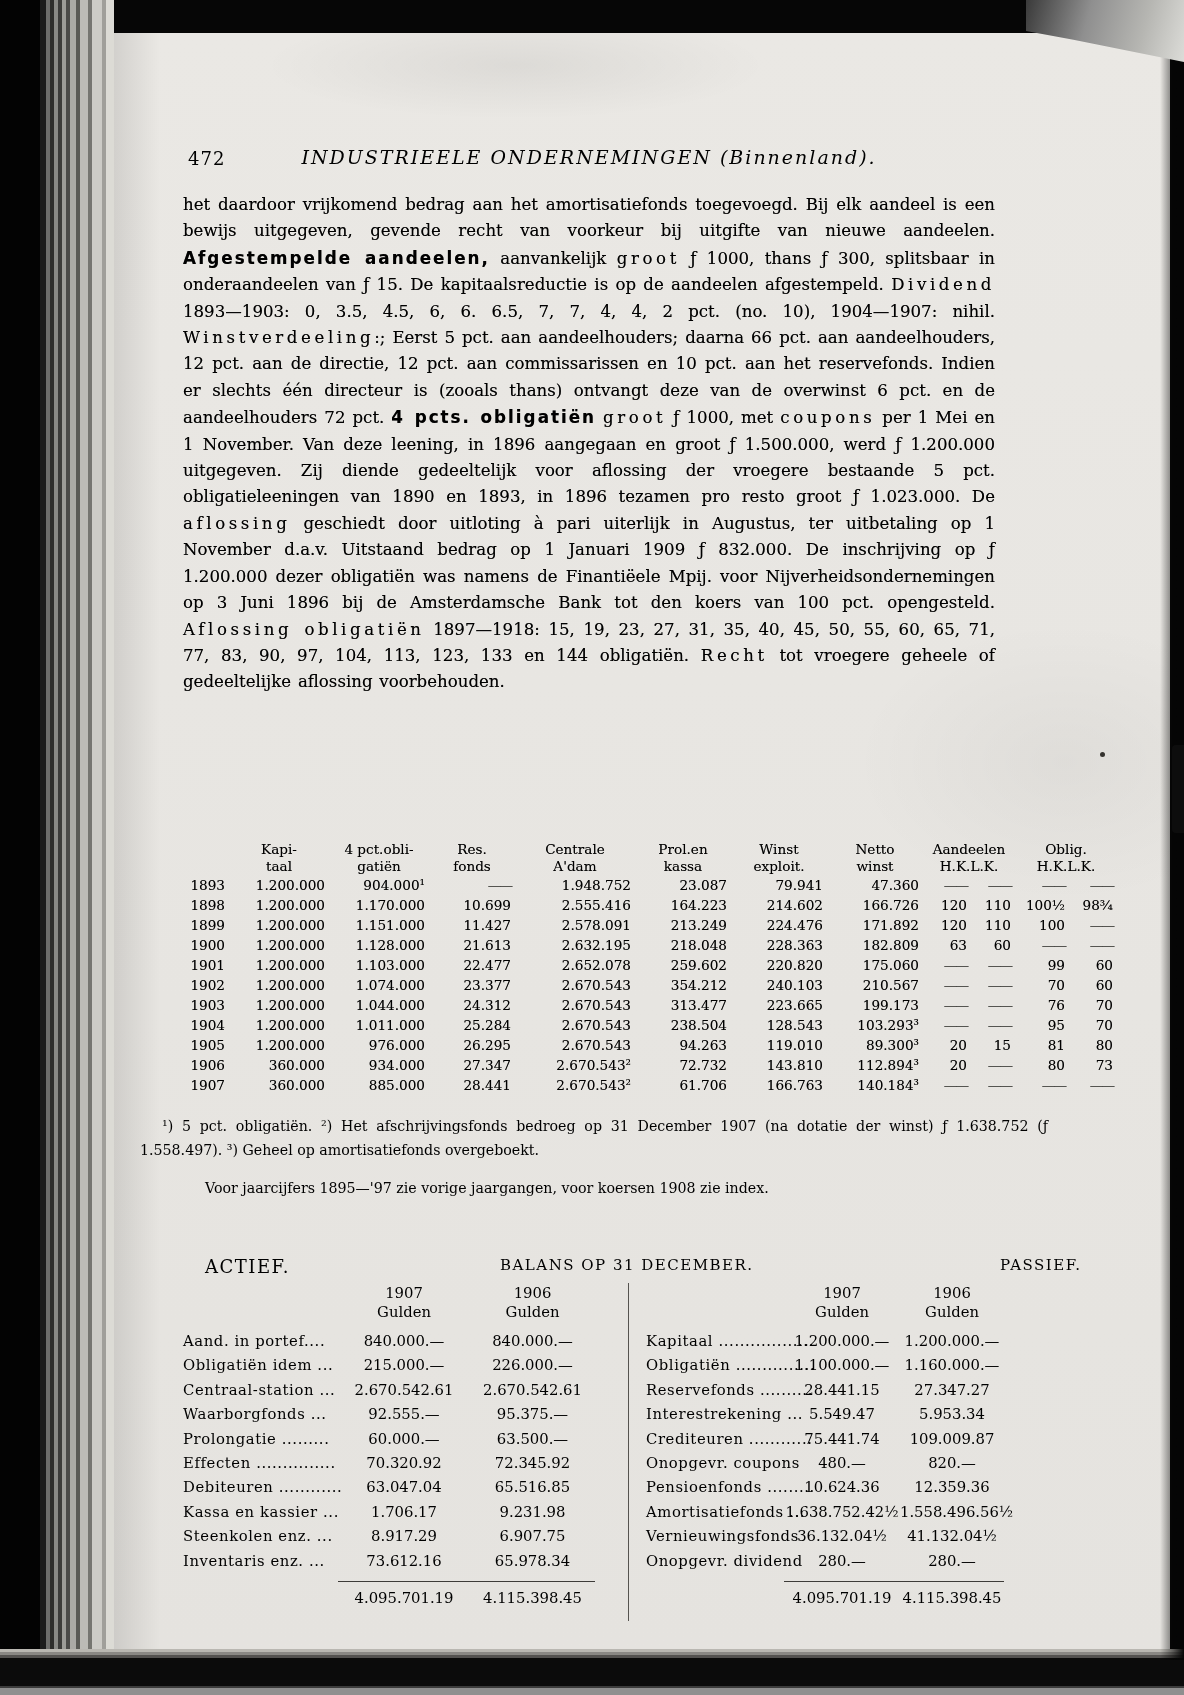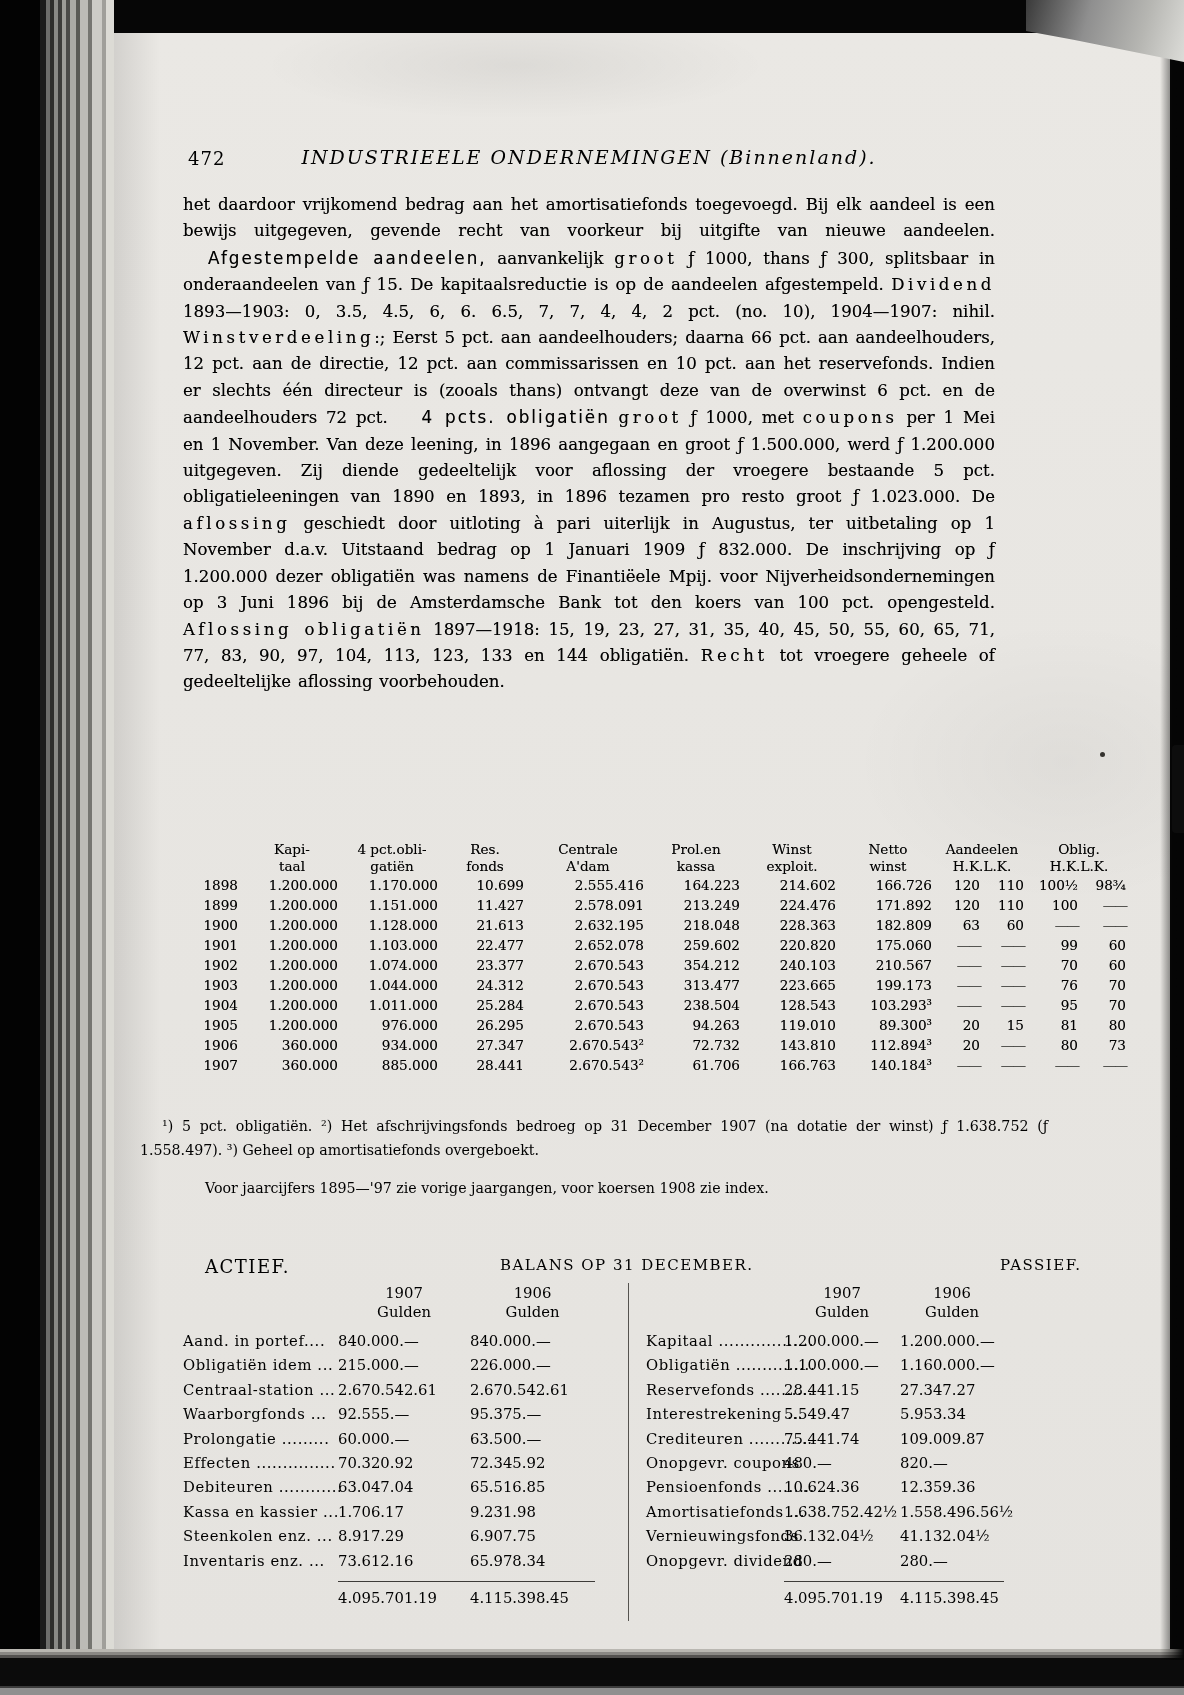--- a/index.html
+++ b/index.html
@@ -51,26 +51,26 @@
     position:absolute;left:183px;top:146px;width:812px;text-align:center;z-index:4;
     font-style:italic;font-size:19px;letter-spacing:2px;white-space:nowrap;
   }
 
   
   .paragraph{
     position:absolute;left:183px;top:192px;width:812px;z-index:4;
     font-size:16.6px;line-height:26.4px;text-align:justify;word-spacing:1.5px;
     text-shadow:0 0 .4px rgba(20,20,20,.5);
   }
-  .seg-bold{font-family:"DejaVu Sans",sans-serif;font-weight:400;letter-spacing:2px;font-size:16.8px;margin-left:25px;}
+  .seg-bold{font-family:"DejaVu Sans",sans-serif;font-weight:700;letter-spacing:2px;font-size:16.8px;}
   .seg-spaced{letter-spacing:3.6px;}
 
   
   .year-table{
-    position:absolute;left:196px;top:841px;z-index:4;border-collapse:collapse;
+    position:absolute;left:183px;top:841px;z-index:4;border-collapse:collapse;
     font-size:13.6px;text-shadow:0 0 .3px rgba(20,20,20,.45);
   }
   .year-table th{font-weight:normal;text-align:center;line-height:17px;vertical-align:bottom;padding:0 2px;}
   .year-table td{text-align:right;line-height:20px;padding:0 4px 0 0;white-space:nowrap;}
   .year-table td.dash{letter-spacing:-2px;color:#4a4a46;}
   .c-year{width:46px}.c-kap{width:100px}.c-obl{width:100px}.c-res{width:86px}
   .c-cen{width:120px}.c-pro{width:96px}.c-win{width:96px}.c-net{width:96px}
   .c-ahk{width:48px}.c-alk{width:44px}.c-ohk{width:54px}.c-olk{width:48px}
 
   
@@ -86,21 +86,21 @@
   .bh-passief{position:absolute;left:1000px;top:1256px;font-size:15px;letter-spacing:1.5px;z-index:4;text-align:right;}
 
   .bal{position:absolute;top:1283px;z-index:4;font-size:14.8px;}
   .bal-left{left:183px;width:412px;}
   .bal-right{left:646px;width:358px;}
   .bal-years{display:grid;line-height:19px;margin-bottom:8px;text-align:center;}
   .bal-left .bal-years, .bal-left .bal-row, .bal-left .bal-total{grid-template-columns:minmax(0,1fr) 132px 125px;}
   .bal-right .bal-years, .bal-right .bal-row, .bal-right .bal-total{grid-template-columns:minmax(0,1fr) 116px 104px;}
   .bal-row{display:grid;line-height:24.4px;}
   .bal-label{white-space:nowrap;overflow:visible;letter-spacing:.6px;}
-  .bal-val{text-align:left;white-space:nowrap;}
+  .bal-val{text-align:center;white-space:nowrap;}
   .bal-total{display:grid;margin-top:8px;}
   .bal-rule{grid-column:2/4;border-top:1.3px solid #3d3b38;margin-bottom:7px;}
   .bal-divider{position:absolute;left:628px;top:1283px;height:338px;border-left:1.4px solid #55534f;z-index:4;}
   .yr-head span{display:block;}
 </style>
 </head>
 <body>
 
 <div class="page"></div>
 <div class="top-band"></div>
@@ -152,20 +152,34 @@
         <th colspan="1">A'dam</th>
         <th colspan="1">kassa</th>
         <th colspan="1">exploit.</th>
         <th colspan="1">winst</th>
         <th colspan="2">H.K.L.K.</th>
         <th colspan="2">H.K.L.K.</th>
       </tr>
     </thead>
   <tbody>
       <tr>
+        <td>1893</td>
+        <td>1.200.000</td>
+        <td>904.000¹</td>
+        <td class="dash">——</td>
+        <td>1.948.752</td>
+        <td>23.087</td>
+        <td>79.941</td>
+        <td>47.360</td>
+        <td class="dash">——</td>
+        <td class="dash">——</td>
+        <td class="dash">——</td>
+        <td class="dash">——</td>
+      </tr>
+      <tr>
         <td>1898</td>
         <td>1.200.000</td>
         <td>1.170.000</td>
         <td>10.699</td>
         <td>2.555.416</td>
         <td>164.223</td>
         <td>214.602</td>
         <td>166.726</td>
         <td>120</td>
         <td>110</td>

